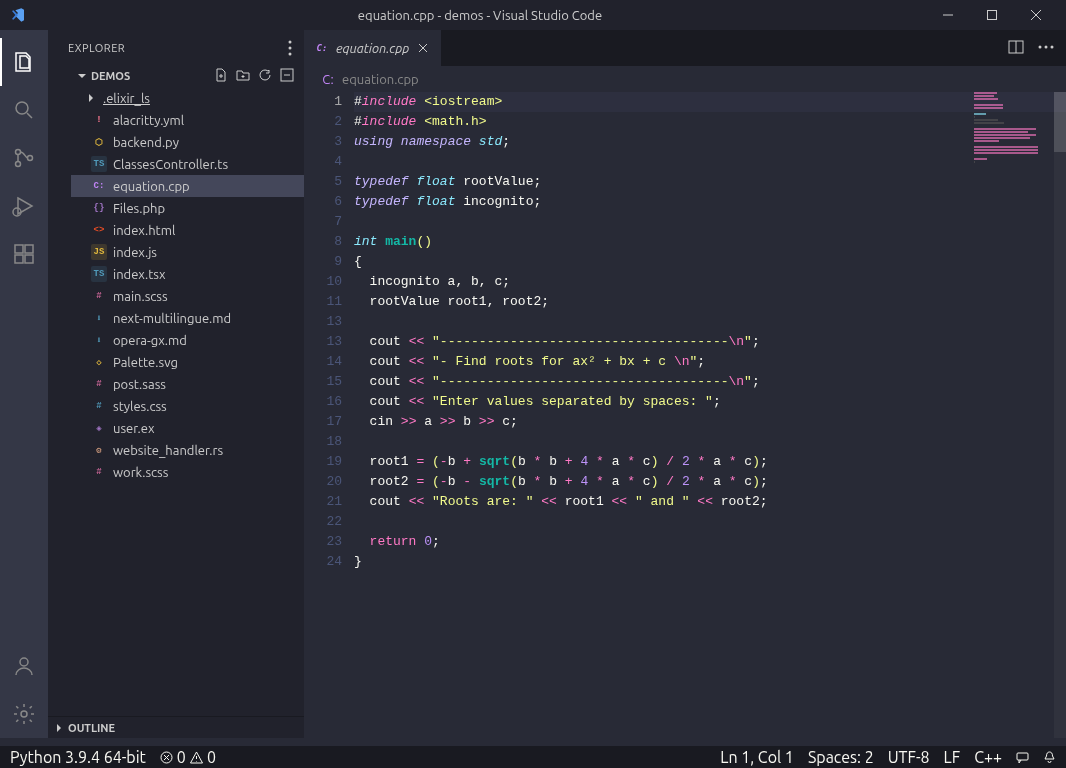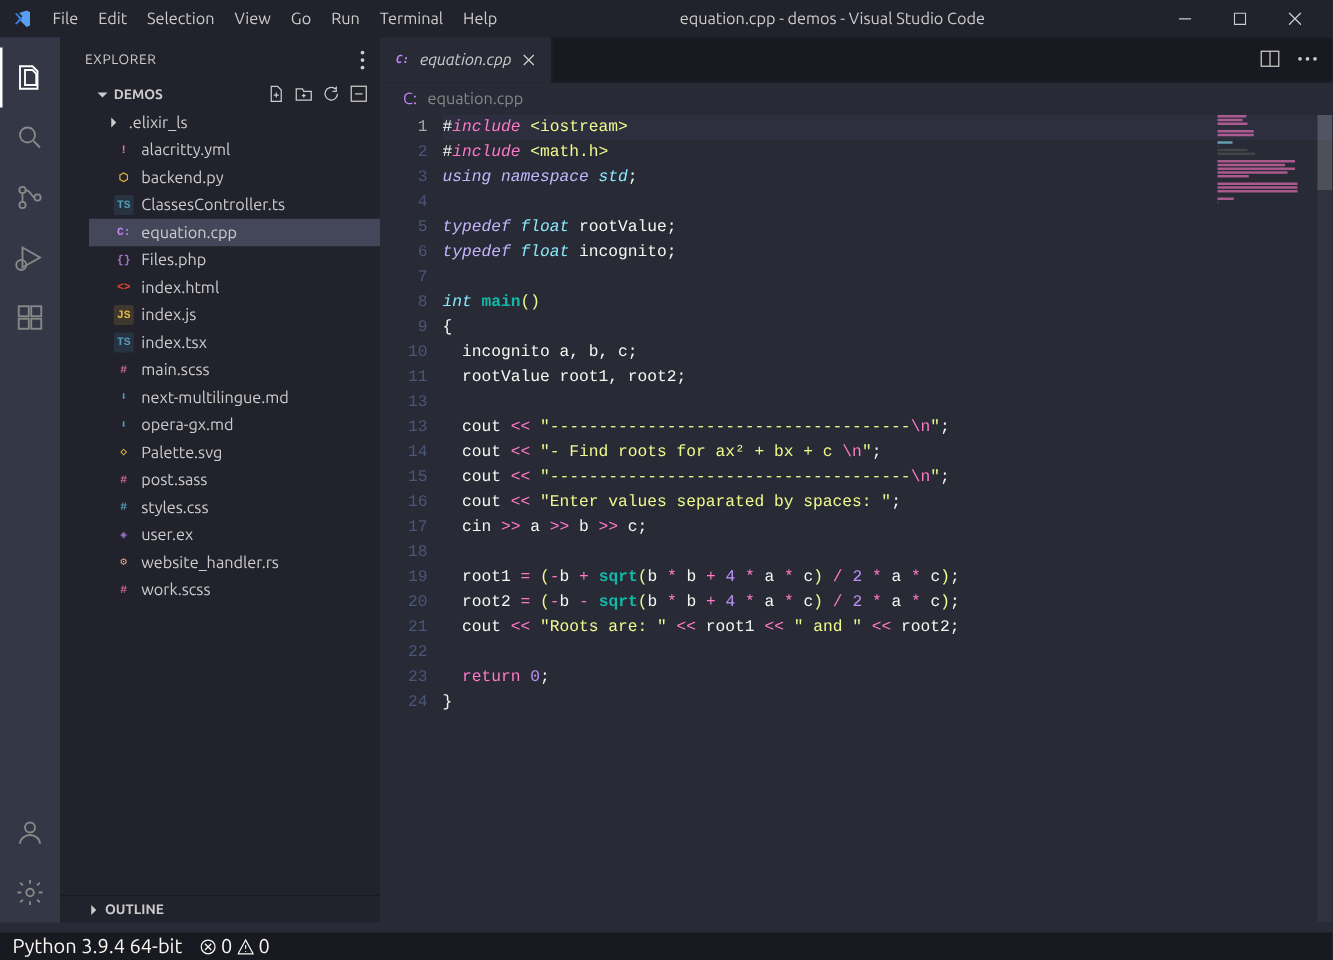--- a/index.html
+++ b/index.html
@@ -23,26 +23,26 @@
 .sb-actions { display:flex; align-items:center; gap:12px; }
 .sb-actions svg { width:4px; height:16px; }
 .sb-section { flex:1; display:flex; flex-direction:column; overflow:hidden;margin-left:23px; }
 .sb-section-hd { height:22px; display:flex; align-items:center; padding:0 4px 0 4px; font-size:11px; font-weight:700; color:#ccc; justify-content:space-between; }
 .sb-section-hd .hd-left { display:flex; align-items:center; gap:2px; }
 .sb-section-hd svg.chev { width:14px; height:14px; }
 .sb-hd-icons { display:flex; gap:8px; padding-right:6px; }
 .sb-hd-icons svg { width:14px; height:14px; }
 .tree { flex:1; overflow:auto; }
 .tree-row { height:22px; display:flex; align-items:center; padding-left:20px; gap:6px; cursor:pointer; }
-.tree-row.folder { padding-left:14px; }
+.tree-row.folder { padding-left:14px;text-decoration:underline; }
 .tree-row.selected { background:#44475a; }
 .tree-row svg.chev { width:12px; height:12px; flex-shrink:0; }
 .tree-row .ficon { width:16px; height:16px; flex-shrink:0; display:flex; align-items:center; justify-content:center; font-family: "SFMono-Regular", Consolas, "Liberation Mono", monospace; font-size:9px; font-weight:700; border-radius:2px; }
 .tree-row .flabel { font-size:13px; color:#ccc; white-space:nowrap; }
-.sb-outline { height:22px; display:flex; align-items:center; padding-left:20px; font-size:11px; font-weight:700; color:#ccc; border-top:1px solid #191a21; gap:2px; }
+.sb-outline { height:22px; display:flex; align-items:center; padding-left:4px; font-size:11px; font-weight:700; color:#ccc; border-top:1px solid #191a21; gap:2px; }
 .editor { flex:1; display:flex; flex-direction:column; background:#282a36; }
 .tabbar { height:36px; background:#191a21; display:flex; align-items:stretch; justify-content:space-between; }
 .tabs { display:flex; }
 .tab { display:flex; align-items:center; padding:0 10px; gap:6px; background:#282a36; border-right:1px solid #191a21; cursor:pointer; font-style:italic; }
 .tab .ficon { width:16px; height:16px; display:flex; align-items:center; justify-content:center; font-family: monospace; font-size:9px; font-weight:700; border-radius:2px; }
 .tab .close { width:16px; height:16px; display:flex; align-items:center; justify-content:center; }
 .tab-actions { display:flex; align-items:center; gap:14px; padding:0 12px; }
 .tab-actions svg { width:16px; height:16px; }
 .breadcrumb { height:26px; display:flex; align-items:center; padding-left:16px; gap:6px; font-size:13px; color:#888; }
 .breadcrumb .ficon { width:16px; height:16px; display:flex; align-items:center; justify-content:center; }
@@ -77,30 +77,20 @@
 </head>
 <body>
 
 <div class="titlebar">
   <div class="logo">
     <svg viewBox="0 0 24 24">
         <path fill="#5aa0f2" d="M17 2l4 2v16l-4 2-9-9 4-4-4-4 9-3z"></path>
         <path fill="#3a7bd5" d="M3 6l5 6-5 6 2 1 7-7-7-7-2 1z"></path>
       </svg>
   </div>
-  <div class="menu">
-      <div class="menu-item">File</div>
-      <div class="menu-item">Edit</div>
-      <div class="menu-item">Selection</div>
-      <div class="menu-item">View</div>
-      <div class="menu-item">Go</div>
-      <div class="menu-item">Run</div>
-      <div class="menu-item">Terminal</div>
-      <div class="menu-item">Help</div>
-    </div>
   <div class="title">equation.cpp - demos - Visual Studio Code</div>
   <div class="win-controls">
     <div class="win-btn">
         <svg viewBox="0 0 10 10">
           <path stroke="#ccc" d="M0 5h10"></path>
         </svg>
       </div>
     <div class="win-btn">
         <svg viewBox="0 0 10 10">
           <rect x="0.5" y="0.5" width="9" height="9" fill="none" stroke="#ccc"></rect>
@@ -389,13 +379,31 @@
           <path d="M4 4l5 5M9 4l-5 5"></path>
         </svg>
         <span>0</span>
       <svg viewBox="0 0 13 13" fill="none" stroke="#f8f8f2">
           <path d="M6.5 1l6 11H.5z"></path>
           <path d="M6.5 5v3M6.5 10v.5"></path>
         </svg>
         <span>0</span>
     </span>
   </div>
+  <div class="sb-right">
+    <span>Ln 1, Col 1</span>
+    <span>Spaces: 2</span>
+    <span>UTF-8</span>
+    <span>LF</span>
+    <span>C++</span>
+    <span>
+        <svg viewBox="0 0 13 13" fill="none" stroke="#f8f8f2">
+          <rect x="1" y="2" width="11" height="7" rx="1"></rect>
+          <path d="M5 9l-2 3v-3"></path>
+        </svg>
+      </span>
+    <span>
+        <svg viewBox="0 0 13 13" fill="none" stroke="#f8f8f2">
+          <path d="M6.5 1c2 0 3 1.5 3 4l1.5 3h-9L3.5 5c0-2.5 1-4 3-4zM5 10a1.5 1.5 0 0 0 3 0"></path>
+        </svg>
+      </span>
+  </div>
 </div>
 
 </body></html>

